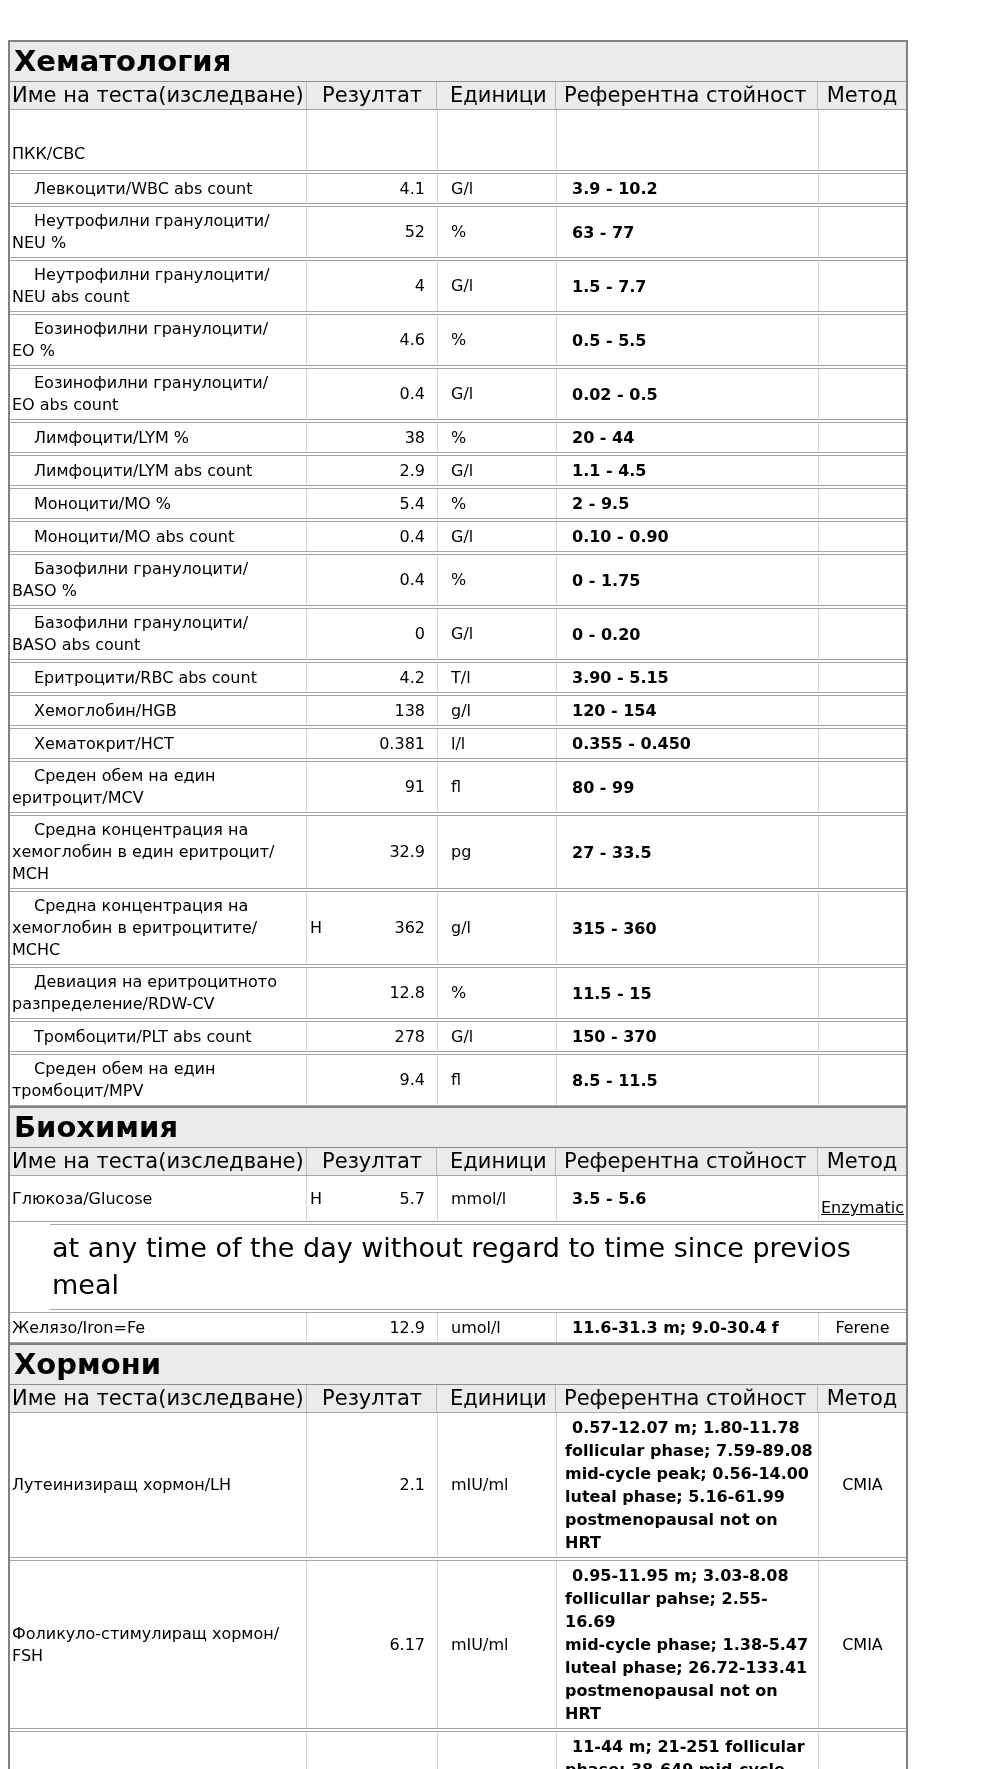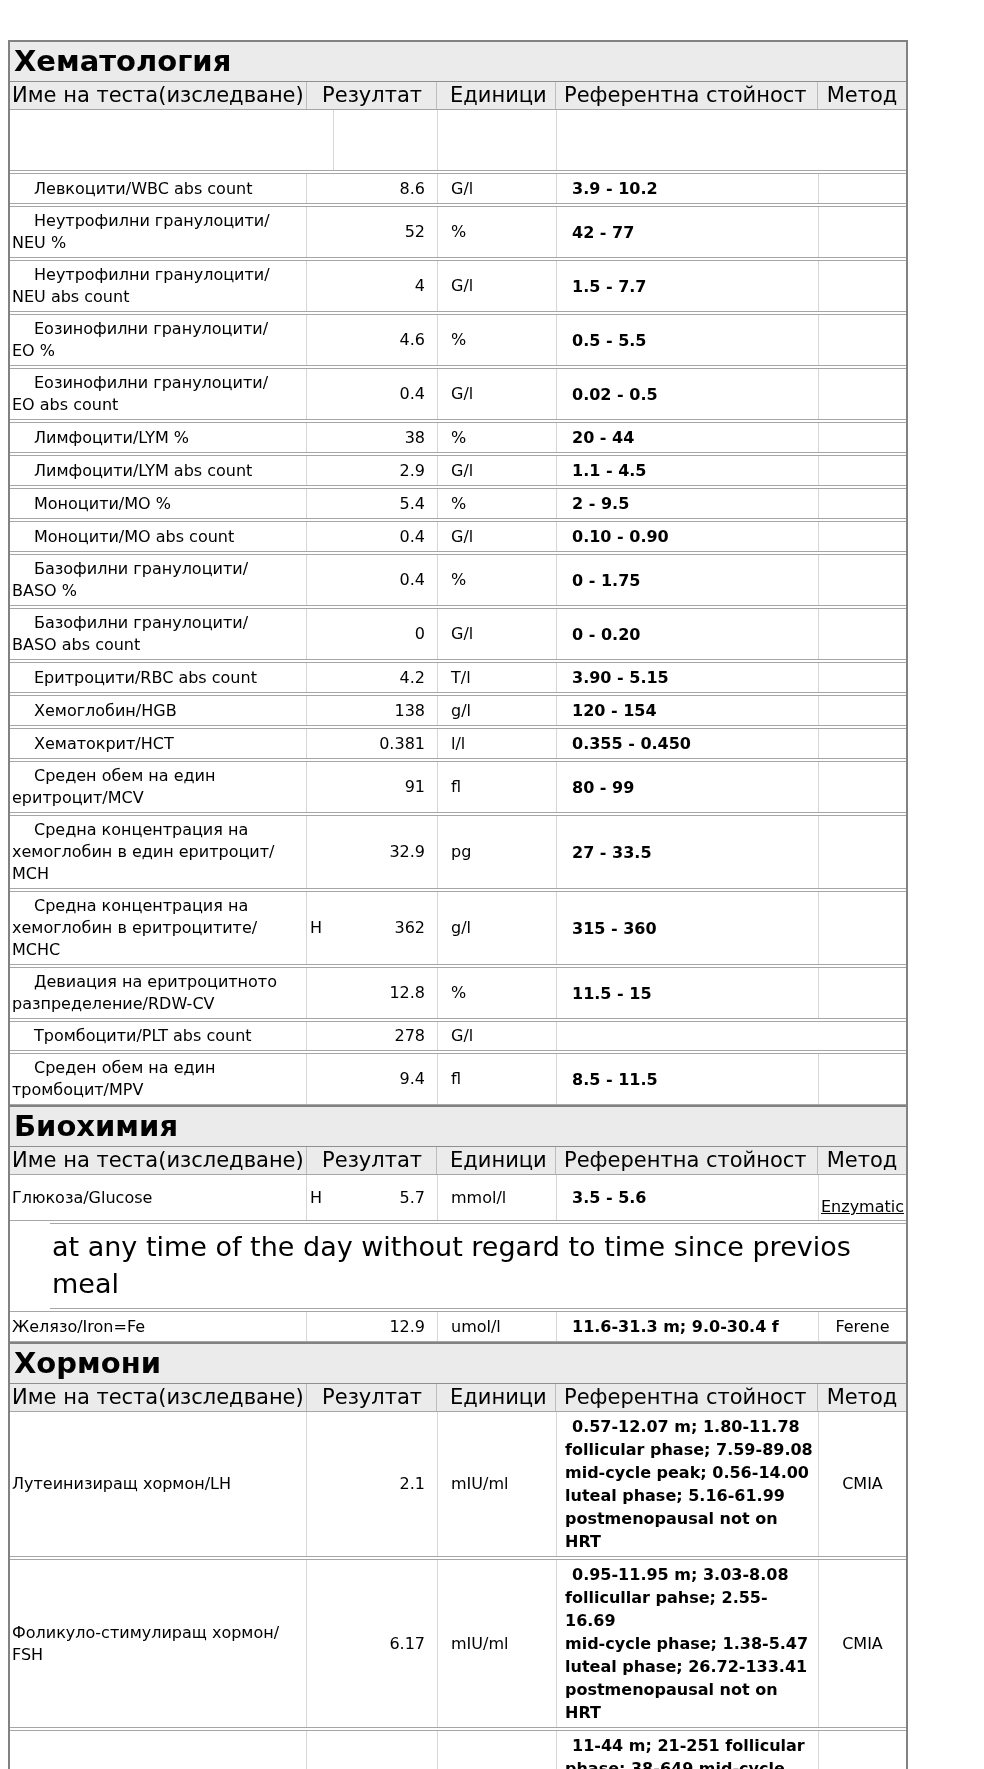--- a/index.html
+++ b/index.html
@@ -122,43 +122,44 @@
     </div>
     <div class="grid hdr">
       <div class="cell hdr-name">Име на теста(изследване)</div>
       <div class="cell hdr-result">Резултат</div>
       <div class="cell hdr-units">Единици</div>
       <div class="cell hdr-ref">Референтна стойност</div>
       <div class="cell hdr-method">Метод</div>
     </div>
     <div class="rows">
   <div class="grid row group">
+    <div class="cell c-name"><span>ПКК/CBC</span></div>
     <div class="cell c-flag"></div>
     <div class="cell c-result"></div>
     <div class="cell c-units"></div>
     <div class="cell c-ref"><span></span></div>
     <div class="cell c-method"></div>
   </div>
 
   <div class="grid row indent">
     <div class="cell c-name"><span>Левкоцити/WBC abs count</span></div>
     <div class="cell c-flag"></div>
-    <div class="cell c-result">8.6</div>
+    <div class="cell c-result">4.1</div>
     <div class="cell c-units">G/l</div>
     <div class="cell c-ref"><span>3.9 - 10.2</span></div>
     <div class="cell c-method"></div>
   </div>
 
   <div class="grid row indent">
     <div class="cell c-name"><span>Неутрофилни гранулоцити/
 NEU %</span></div>
     <div class="cell c-flag"></div>
     <div class="cell c-result">52</div>
     <div class="cell c-units">%</div>
-    <div class="cell c-ref"><span>42 - 77</span></div>
+    <div class="cell c-ref"><span>63 - 77</span></div>
     <div class="cell c-method"></div>
   </div>
 
   <div class="grid row indent">
     <div class="cell c-name"><span>Неутрофилни гранулоцити/
 NEU abs count</span></div>
     <div class="cell c-flag"></div>
     <div class="cell c-result">4</div>
     <div class="cell c-units">G/l</div>
     <div class="cell c-ref"><span>1.5 - 7.7</span></div>
@@ -308,20 +309,21 @@
     <div class="cell c-units">%</div>
     <div class="cell c-ref"><span>11.5 - 15</span></div>
     <div class="cell c-method"></div>
   </div>
 
   <div class="grid row indent">
     <div class="cell c-name"><span>Тромбоцити/PLT abs count</span></div>
     <div class="cell c-flag"></div>
     <div class="cell c-result">278</div>
     <div class="cell c-units">G/l</div>
+    <div class="cell c-ref"><span>150 - 370</span></div>
     <div class="cell c-method"></div>
   </div>
 
   <div class="grid row indent">
     <div class="cell c-name"><span>Среден обем на един
 тромбоцит/MPV</span></div>
     <div class="cell c-flag"></div>
     <div class="cell c-result">9.4</div>
     <div class="cell c-units">fl</div>
     <div class="cell c-ref"><span>8.5 - 11.5</span></div>

